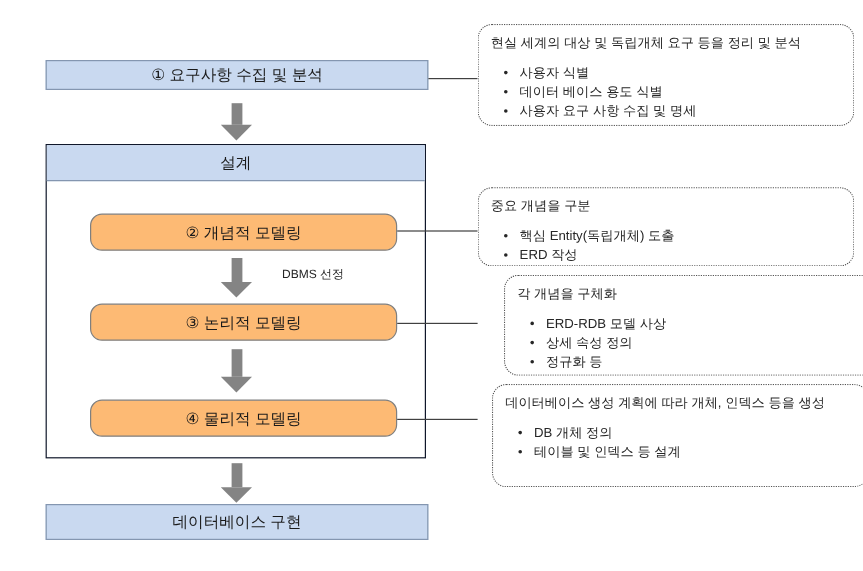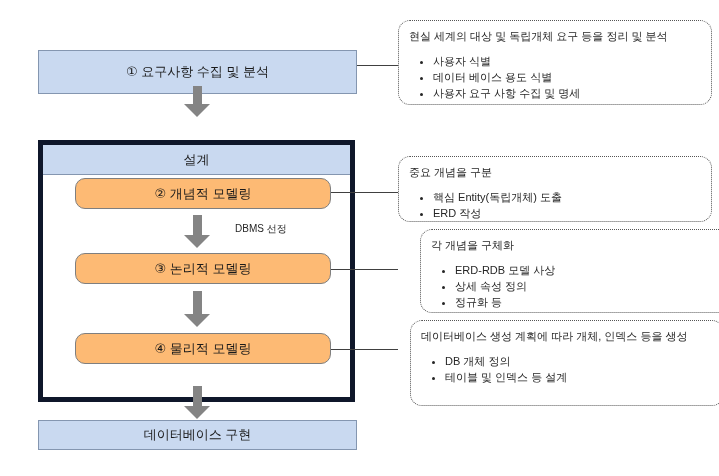--- a/index.html
+++ b/index.html
@@ -11,21 +11,21 @@
   .abs{position:absolute;box-sizing:border-box;}
 
   
   .blue-box{
     background:#c9d9f0;border:1px solid #8496b0;
     display:flex;align-items:center;justify-content:center;
     font-size:13px;color:#1a1a1a;
   }
 
   
-  .design-outer{border:5px solid #0f172a;background:#ffffff;margin-top:20px;}
+  .design-outer{border:1px solid #0f172a;background:#ffffff;}
   .design-header{
     position:absolute;left:0;top:0;right:0;height:29px;
     background:#c9d9f0;border-bottom:1px solid #8496b0;
     display:flex;align-items:center;justify-content:center;font-size:13px;
   }
 
   
   .step-box{
     background:#fdba74;border:1px solid #7f7f7f;border-radius:10px;
     display:flex;align-items:center;justify-content:center;font-size:13px;
@@ -49,21 +49,21 @@
     background:#ffffff;border:1px dotted #555555;border-radius:12px;
     padding:8px 10px 4px 10px;font-size:11px;color:#262626;
   }
   .note-title{line-height:14px;margin-bottom:10px;}
   .note-box ul{margin:0;padding:0 0 0 24px;list-style:disc;}
   .note-box li{line-height:16px;}
 </style>
 </head>
 <body>
 
-<div class="abs blue-box" style="left:38px;top:50px;width:319px;height:44px;text-align:center;">
+<div class="abs blue-box" style="left:38px;top:50px;width:319px;height:25px;text-align:center;">
   <span>① 요구사항 수집 및 분석</span>
 </div>
 
 <div class="abs flow-arrow" style="left:184px;top:86px;height:31px;">
   <div class="shaft"></div>
   <div class="head"></div>
 </div>
 
 <div class="abs design-outer" style="left:38px;top:120px;width:317px;height:262px;">
   <div class="design-header">

